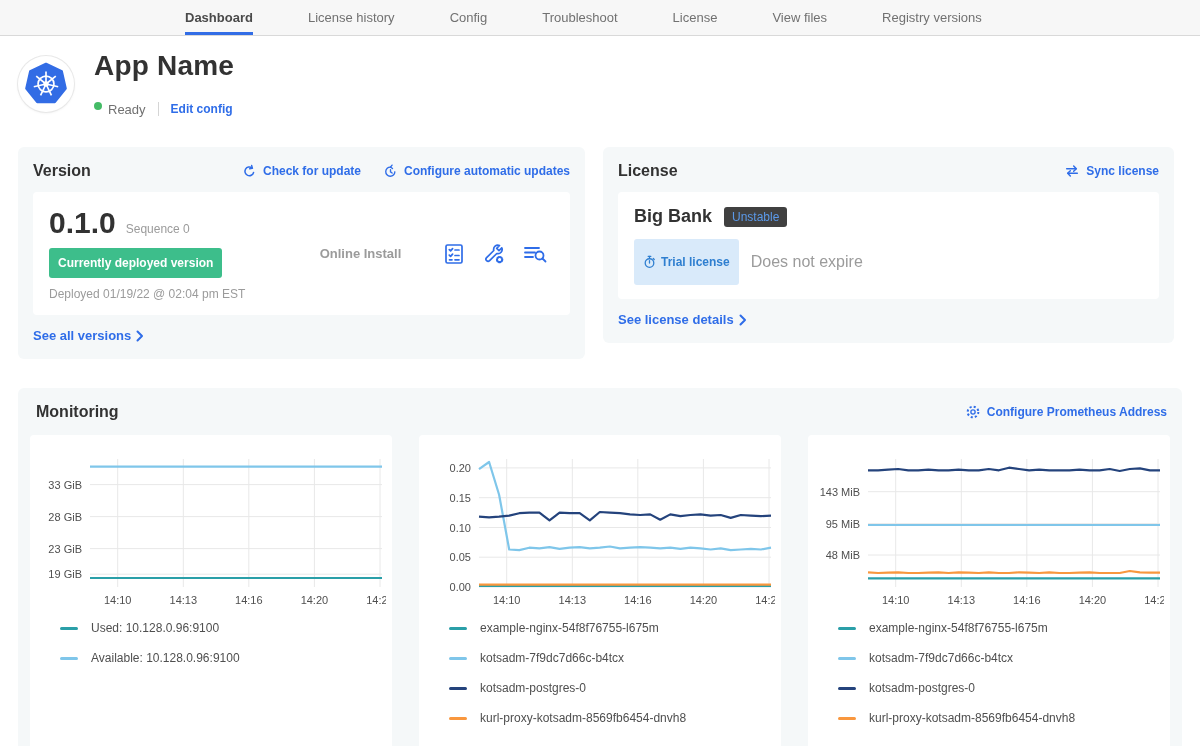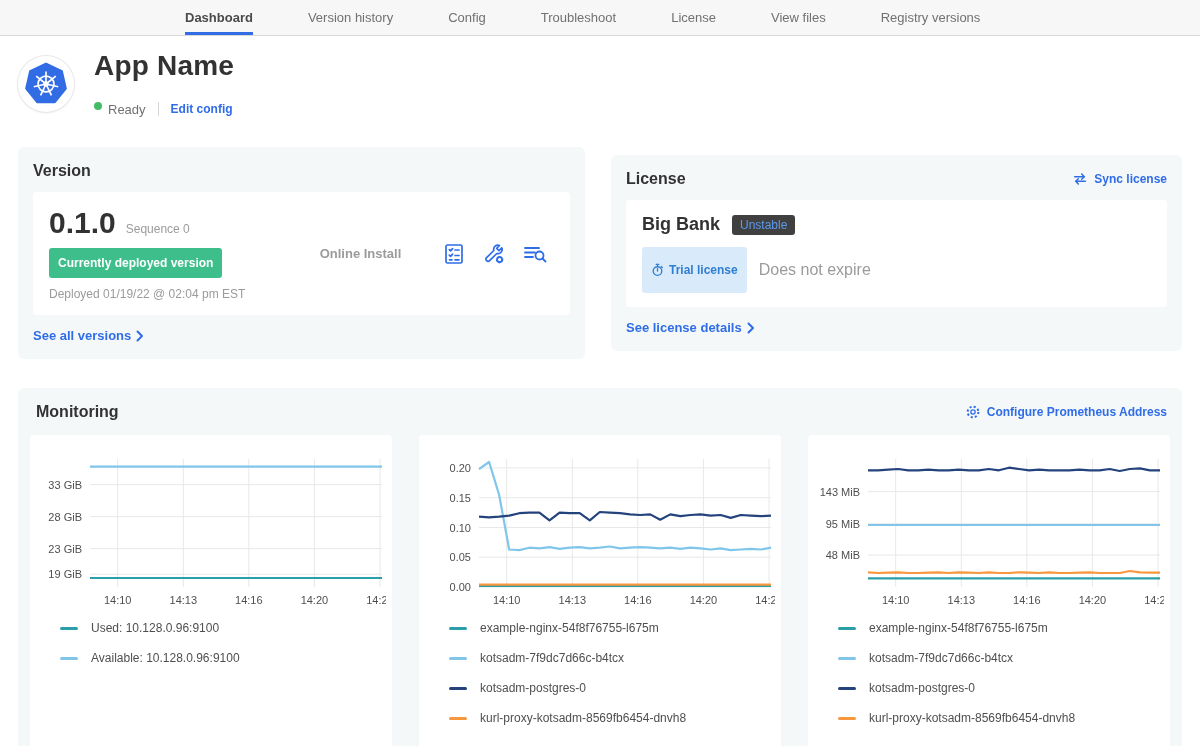--- a/index.html
+++ b/index.html
@@ -22,21 +22,21 @@
   .app-title { font-size:28px; font-weight:bold; letter-spacing:.2px; }
   .app-status-row { display:flex; margin-top:20px; font-size:13px; }
   .ready-dot { width:8px; height:8px; border-radius:50%; background:#44bb66; margin-right:6px; }
   .status-text { color:#717171; }
   .vdiv { width:1px; height:14px; background:#d5d5d5; margin:0 12px; }
   .link { color:#2f6de8; font-weight:bold; text-decoration:none; cursor:pointer; }
   .link-sm { font-size:12px; }
   .link-md { font-size:13px; }
 
   
-  .cards-row { display:flex; gap:26px; margin:30px 18px 0 18px; align-items:center; }
+  .cards-row { display:flex; gap:18px; margin:30px 18px 0 18px; align-items:flex-start; }
   .card { background:#f5f8f9; border-radius:6px; padding:15px; flex:1 1 0; }
   .card-head { display:flex; align-items:center; justify-content:space-between; margin-bottom:12px; }
   .card-title { font-size:16px; font-weight:bold; }
   .head-links { display:flex; gap:22px; align-items:center; }
   .icon-link { display:flex; align-items:center; gap:6px; }
   .white-panel { background:#fff; border-radius:4px; padding:14px 16px; }
 
   
   .version-panel { display:flex; align-items:center; justify-content:space-between; }
   .ver-left { min-width:230px; }
@@ -74,21 +74,21 @@
   .chart-title { margin-top:auto; text-align:center; font-size:14px; font-weight:bold; padding-top:8px; }
   .tick { font-size:11px; fill:#4f4f4f; font-family:"Liberation Sans", sans-serif; }
 
   svg.ic { display:block; }
 </style>
 </head>
 <body>
 
 <div class="nav">
   <div class="tab active">Dashboard</div>
-  <div class="tab">Version history</div>
+  <div class="tab">License history</div>
   <div class="tab">Config</div>
   <div class="tab">Troubleshoot</div>
   <div class="tab">License</div>
   <div class="tab">View files</div>
   <div class="tab">Registry versions</div>
 </div>
 
 <div class="app-header">
   <div class="app-logo-wrap">
     <svg class="ic" width="46" height="46" viewBox="0 0 55 55">
@@ -115,20 +115,37 @@
       <a class="link link-sm">Edit config</a>
     </div>
   </div>
 </div>
 
 <div class="cards-row">
 
   <div class="card" style="max-width:567px;">
     <div class="card-head">
       <div class="card-title">Version</div>
+      <div class="head-links">
+        <a class="link link-sm icon-link">
+          <svg class="ic" width="15" height="15" viewBox="0 0 24 24" fill="none" stroke="#2f6de8" stroke-width="2.4" stroke-linecap="round">
+            <path d="M18.5 13.5A7 7 0 1 1 16 6.2"></path>
+            <polyline points="15.5,2.5 16.5,6.6 12.4,7.6"></polyline>
+          </svg>
+          <span>Check for update</span>
+        </a>
+        <a class="link link-sm icon-link">
+          <svg class="ic" width="15" height="15" viewBox="0 0 24 24" fill="none" stroke="#2f6de8" stroke-width="2.2" stroke-linecap="round">
+            <path d="M19 12.5A7.3 7.3 0 1 1 12 5"></path>
+            <polyline points="14.5,1.8 12,5 15.2,7.3"></polyline>
+            <polyline points="12,9 12,12.6 14.6,14.4"></polyline>
+          </svg>
+          <span>Configure automatic updates</span>
+        </a>
+      </div>
     </div>
 
     <div class="white-panel version-panel">
       <div class="ver-left">
         <div class="ver-num-row">
           <span class="ver-num">0.1.0</span>
           <span class="ver-seq">Sequence 0</span>
         </div>
         <span class="deployed-badge">Currently deployed version</span>
         <div class="deployed-at">Deployed 01/19/22 @ 02:04 pm EST</div>

